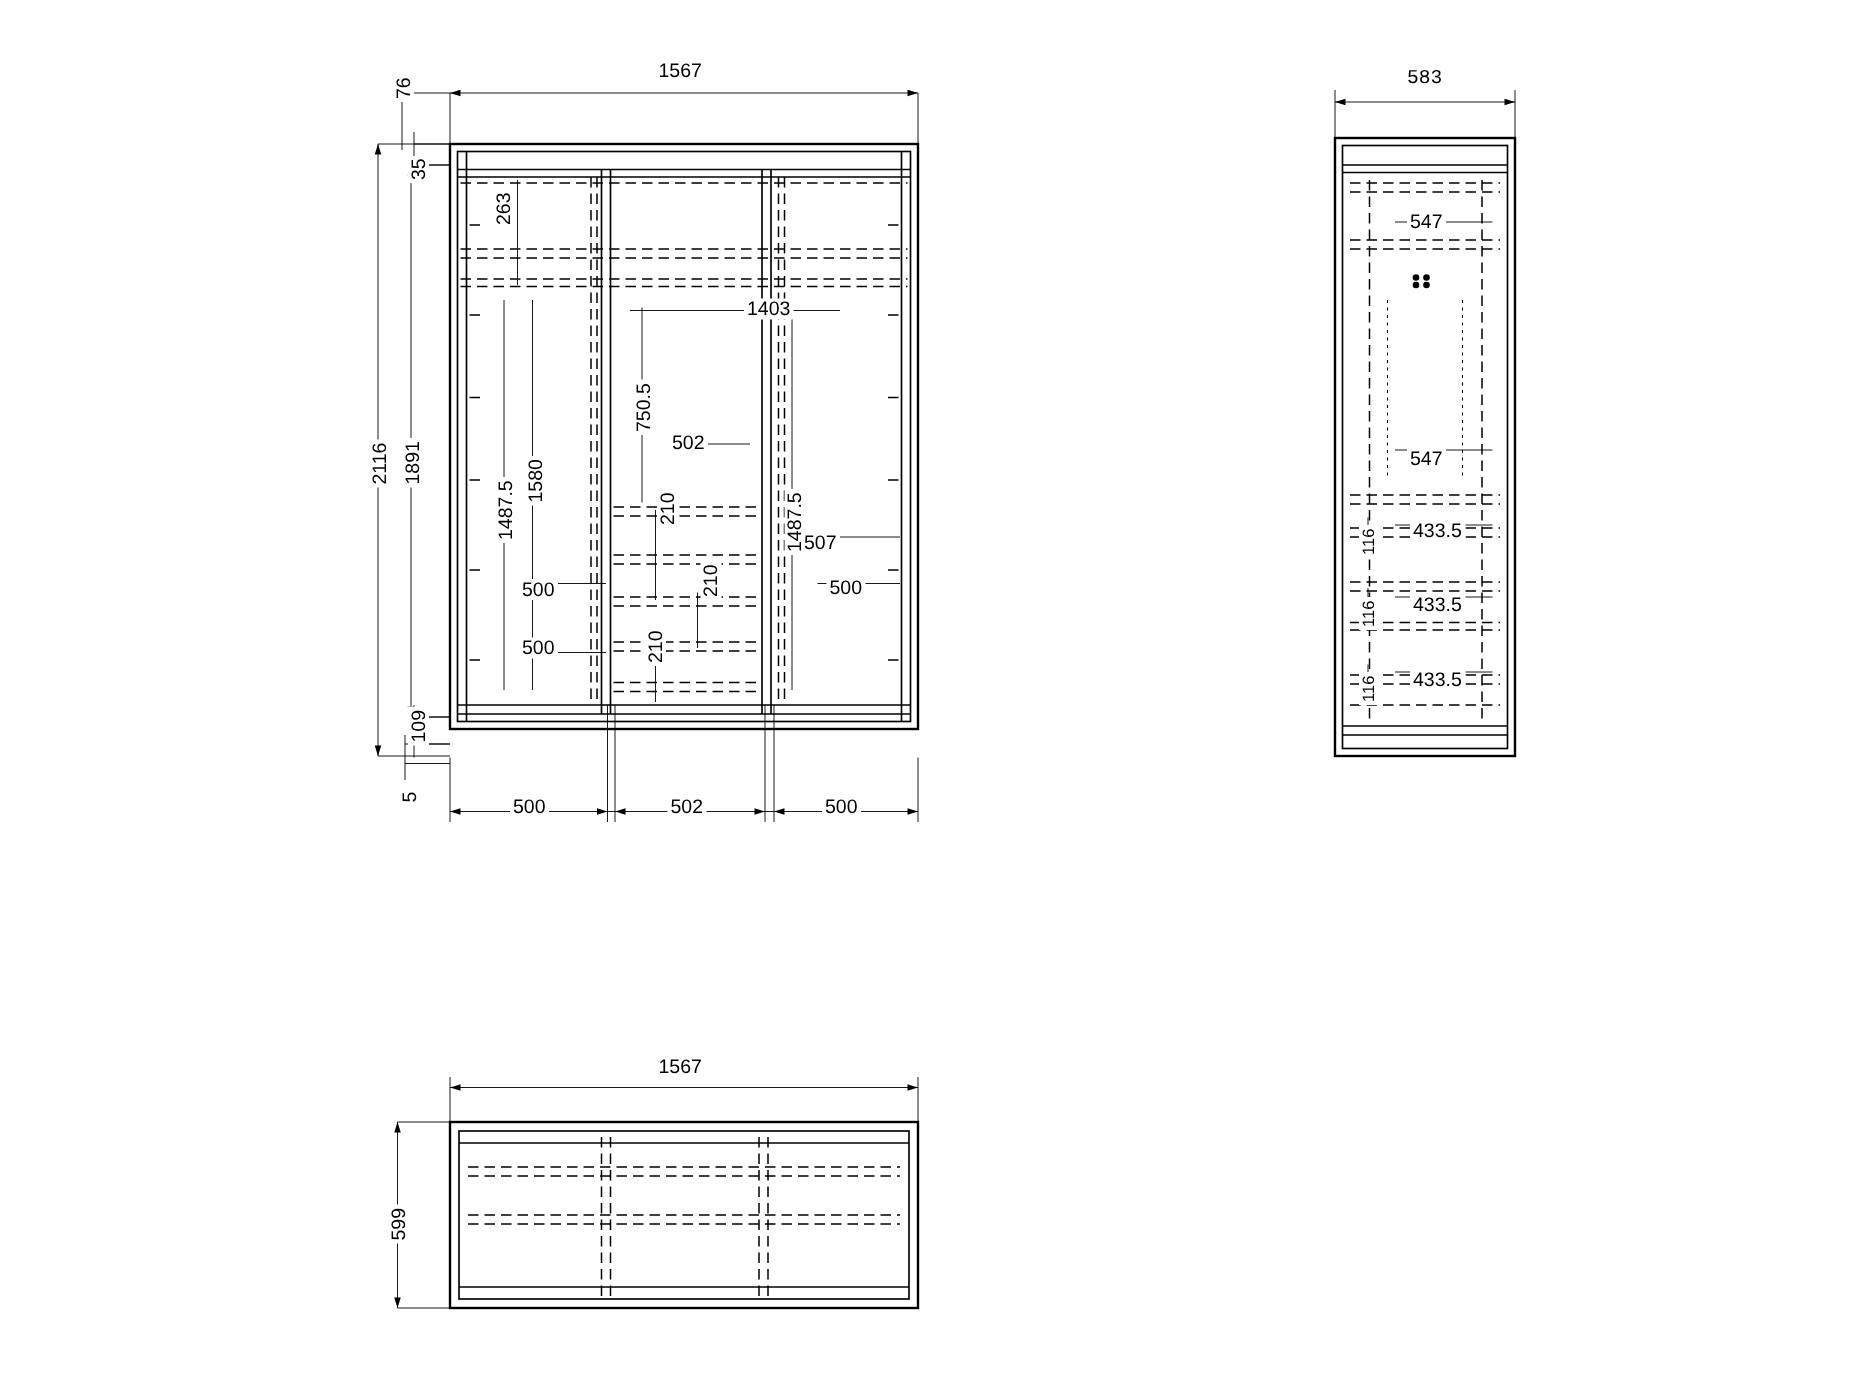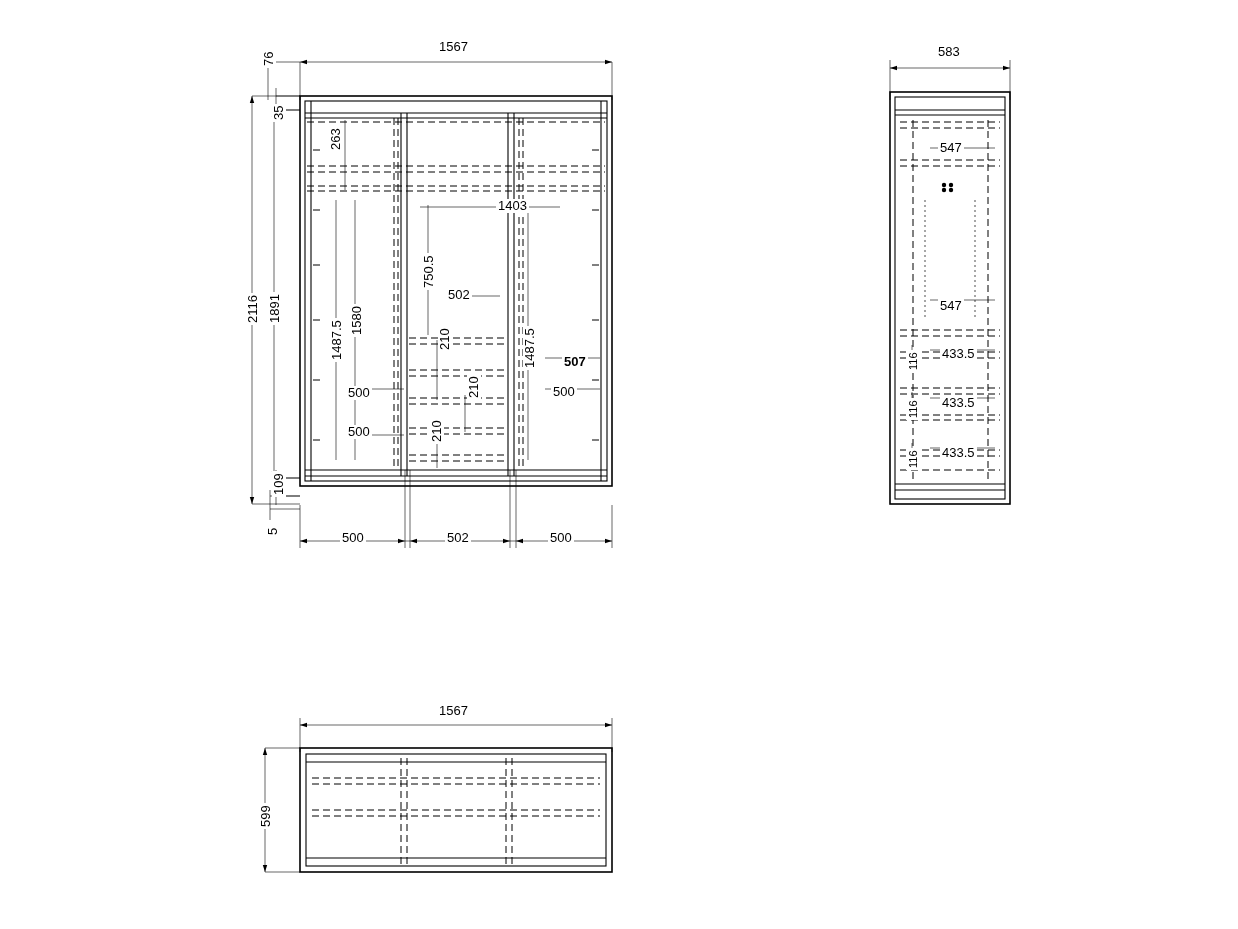--- a/index.html
+++ b/index.html
@@ -277,35 +277,35 @@
   <div class="dimtext vert" style="left:272px; top:497px;">109</div>
   <div class="dimtext vert" style="left:266px; top:537px;">5</div>
 
   <div class="dimtext vert" style="left:329px; top:152px;">263</div>
   <div class="dimtext vert" style="left:330px; top:362px;">1487.5</div>
   <div class="dimtext vert" style="left:350px; top:337px;">1580</div>
   <div class="dimtext vert" style="left:422px; top:290px;">750.5</div>
   <div class="dimtext" style="left:496px; top:199px;">1403</div>
   <div class="dimtext" style="left:446px; top:288px;">502</div>
   <div class="dimtext vert" style="left:523px; top:370px;">1487.5</div>
-  <div class="dimtext" style="left:562px; top:355px;font-weight:bold;">507</div>
+  <div class="dimtext" style="left:534px; top:355px;">507</div>
 
   <div class="dimtext" style="left:346px; top:386px;">500</div>
   <div class="dimtext" style="left:346px; top:425px;">500</div>
   <div class="dimtext" style="left:551px; top:385px;">500</div>
 
   <div class="dimtext vert" style="left:438px; top:352px;">210</div>
   <div class="dimtext vert" style="left:467px; top:400px;">210</div>
   <div class="dimtext vert" style="left:430px; top:444px;">210</div>
 
   <div class="dimtext" style="left:340px; top:531px;">500</div>
   <div class="dimtext" style="left:445px; top:531px;">502</div>
   <div class="dimtext" style="left:548px; top:531px;">500</div>
 
-  <div class="dimtext" style="left:936px; top:45px;">583</div>
+  <div class="dimtext" style="left:936px; top:45px;font-family:Liberation Mono, monospace;">583</div>
   <div class="dimtext" style="left:938px; top:141px;">547</div>
   <div class="dimtext" style="left:938px; top:299px;">547</div>
   <div class="dimtext" style="left:940px; top:347px;">433.5</div>
   <div class="dimtext" style="left:940px; top:396px;">433.5</div>
   <div class="dimtext" style="left:940px; top:446px;">433.5</div>
   <div class="dimtext small vert" style="left:906px; top:372px;">116</div>
   <div class="dimtext small vert" style="left:906px; top:420px;">116</div>
   <div class="dimtext small vert" style="left:906px; top:470px;">116</div>
 
   <div class="dimtext" style="left:437px; top:704px;">1567</div>

